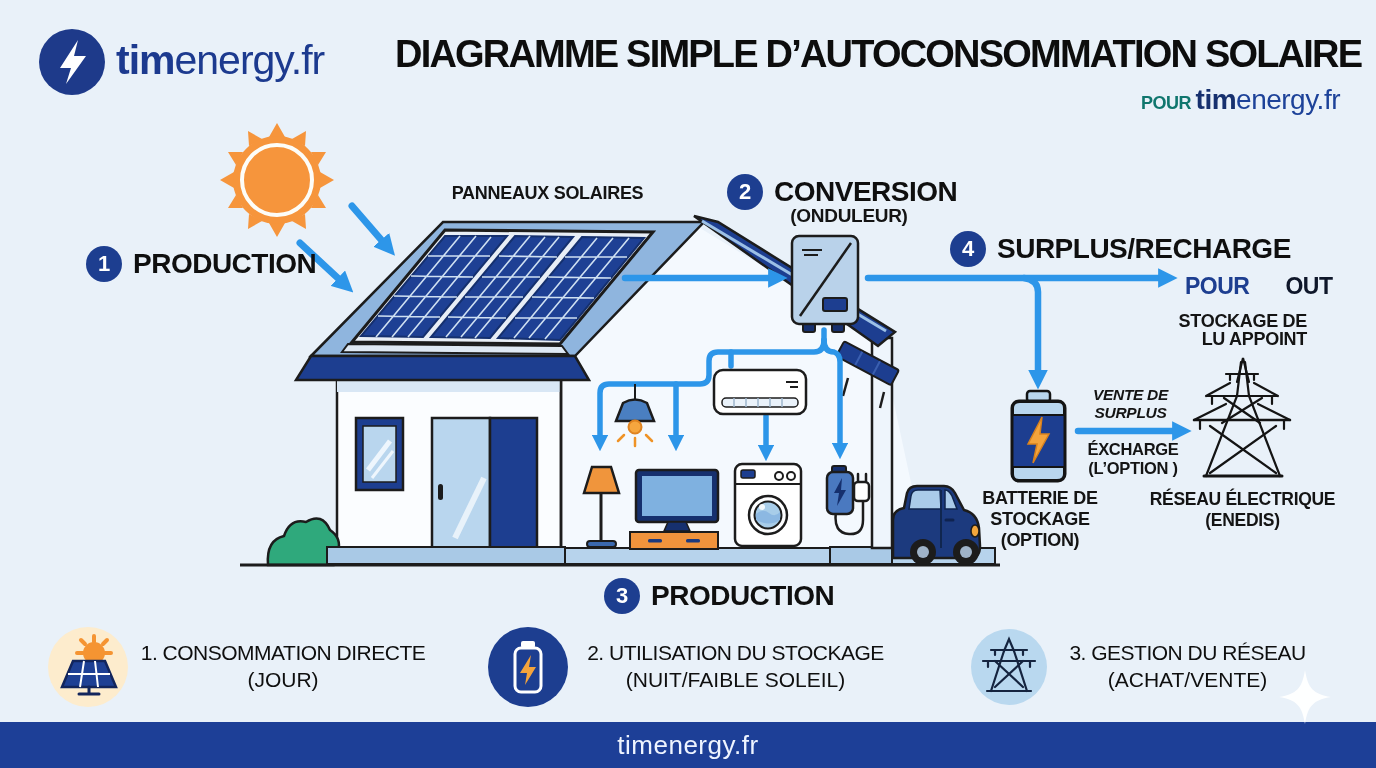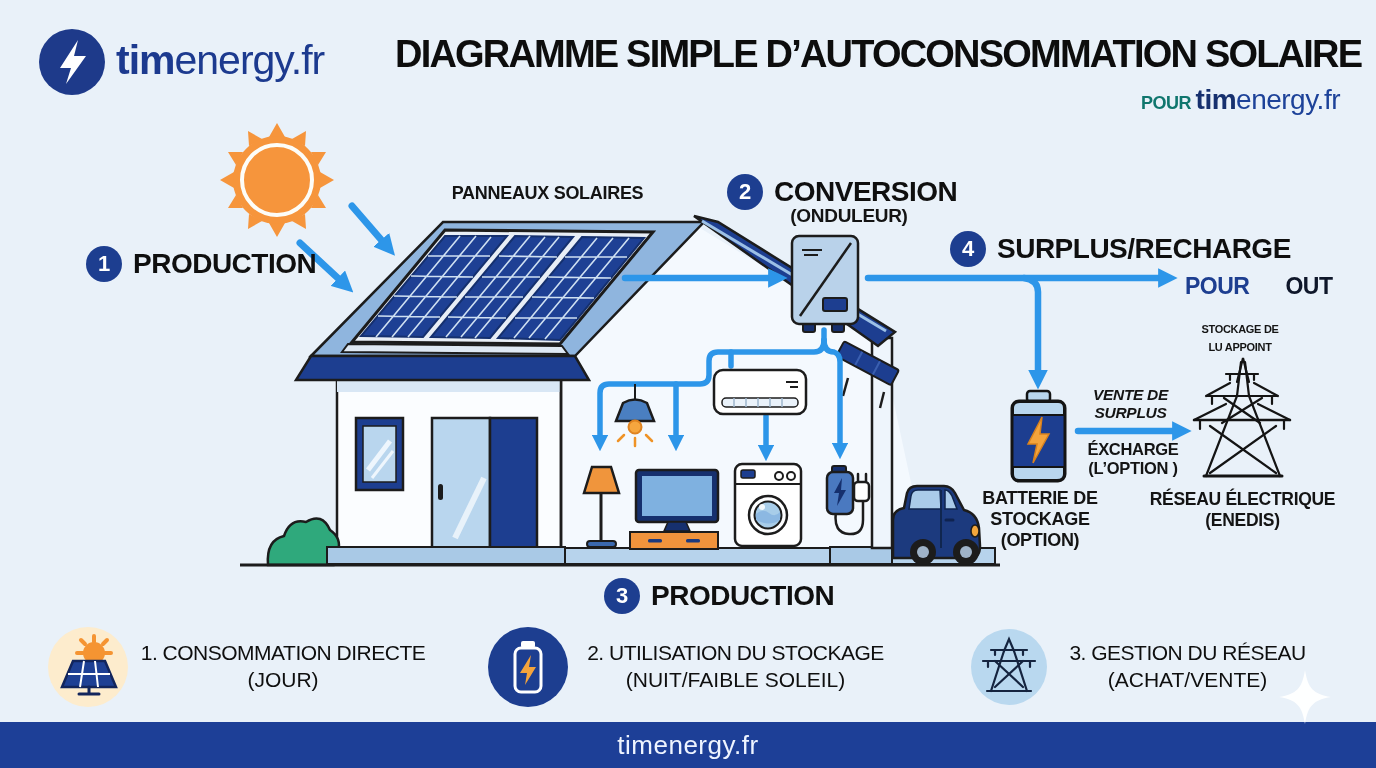--- a/index.html
+++ b/index.html
@@ -257,21 +257,21 @@
 
   <div class="abs step" style="left:950px;top:231px;">
     <div class="badge">4</div>
     <div class="step-label">SURPLUS/RECHARGE</div>
   </div>
 
   <div class="abs timeout" style="left:1185px;top:273px;width:115px;">
     <span class="t1">POUR</span><span class="t2">OUT</span>
   </div>
 
-  <div class="abs small-label" style="left:1173px;top:321px;width:134px;font-size:11px;line-height:17.5px;">
+  <div class="abs small-label" style="left:1173px;top:313px;width:134px;font-size:18px;line-height:17.5px;text-align:right;">
     <div>STOCKAGE DE</div>
     <div>LU APPOINT</div>
   </div>
 
   <div class="abs small-label" style="left:1083px;top:386px;width:95px;font-size:15.5px;line-height:18px;font-style:italic;">
     <div>VENTE DE</div>
     <div>SURPLUS</div>
   </div>
 
   <div class="abs small-label" style="left:1078px;top:440px;width:110px;font-size:16.5px;line-height:19px;">

